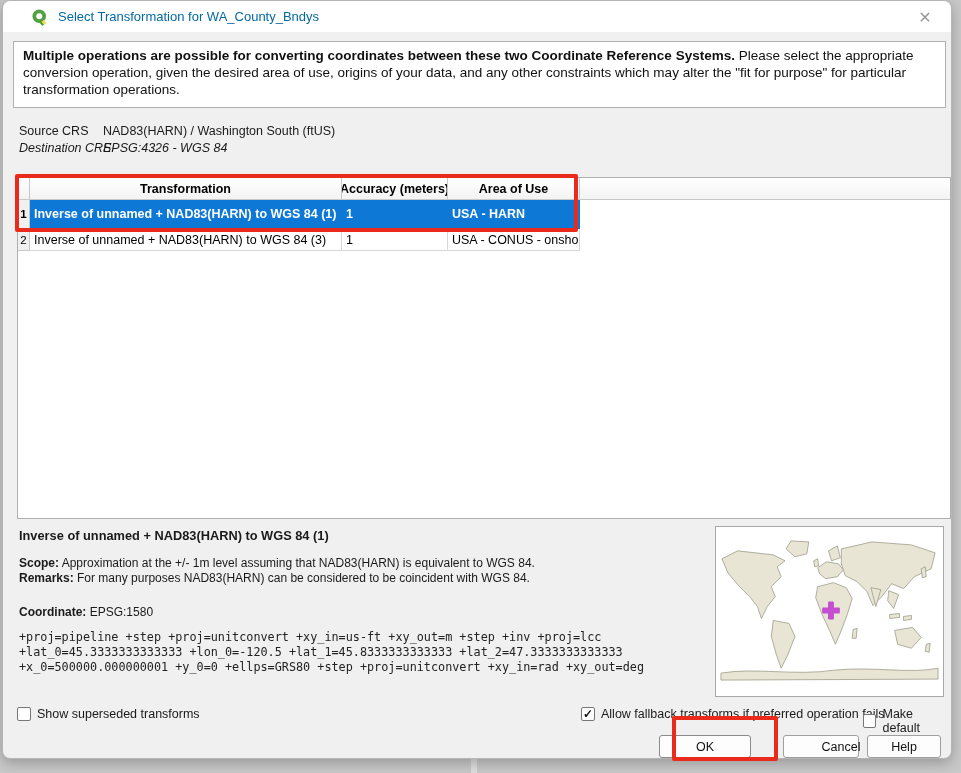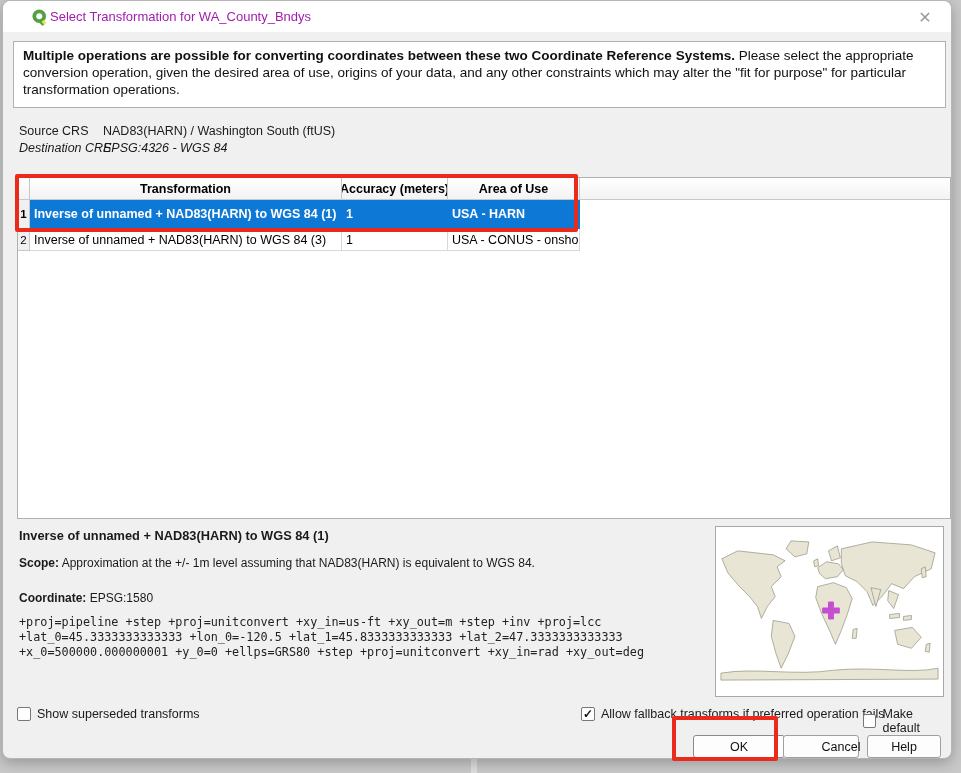--- a/index.html
+++ b/index.html
@@ -9,21 +9,21 @@
   .screen { position:absolute; inset:0; width:961px; height:773px; background:#c9c9c9; }
   .bg-divider { position:absolute; left:471px; top:757px; width:6px; height:16px; background:#dedede; }
 
   .dialog { position:absolute; left:2px; top:0; width:950px; height:759px;
             background:#f0f0f0; border:1px solid #b5b5b5; border-radius:8px;
             box-shadow:0 4px 14px rgba(0,0,0,.25); }
 
   .titlebar { position:absolute; left:0; top:0; right:0; height:31px; background:#ffffff;
               border-radius:8px 8px 0 0; display:flex; align-items:center; }
   .qgis-icon { width:18px; height:18px; margin-left:28px; flex:0 0 auto; }
-  .title-text { margin-left:1px; font-size:13px; color:#a21caf; }
+  .title-text { margin-left:9px; font-size:13px; color:#0369a1; }
   .close-btn { position:absolute; right:14px; top:4px; width:24px; height:24px; display:flex;
                align-items:center; justify-content:center; font-size:16px; color:#9a9a9a; cursor:pointer; }
 
   .intro-box { position:absolute; left:10px; top:40px; width:933px; height:67px; background:#ffffff;
                border:1px solid #b0b0b0; padding:5px 9px; font-size:13.5px; line-height:17px; color:#111; }
   .intro-box b { font-weight:bold; }
 
   .crs-row { position:absolute; left:16px; font-size:12.5px; color:#1a1a1a; }
   .crs-label { display:inline-block; }
   .crs-value { position:absolute; left:84px; white-space:nowrap; }
@@ -80,21 +80,21 @@
   .chk { width:14px; height:14px; background:#ffffff; border:1px solid #777777; border-radius:2px;
          margin-right:6px; display:flex; align-items:center; justify-content:center;
          font-size:12px; font-weight:bold; color:#111; line-height:1; }
   #chk-superseded { left:14px; top:706px; }
   #chk-fallback   { left:578px; top:706px; }
   #chk-default    { left:860px; top:706px; }
 
   .btn { position:absolute; top:734px; height:23px; background:#fdfdfd; border:1px solid #9f9f9f;
          border-radius:3px; font-size:12.5px; color:#111; display:flex; align-items:center;
          justify-content:center; cursor:pointer; font-family:"Liberation Sans",sans-serif; }
-  #btn-ok     { left:690px; width:92px; border-color:#8a8a8a; }
+  #btn-ok     { left:656px; width:92px; border-color:#8a8a8a; }
   #btn-cancel { left:780px; width:76px;padding-left:40px; }
   #btn-help   { left:864px; width:74px; }
 </style>
 </head>
 <body>
 
 <div class="screen">
   <div class="bg-divider"></div>
 
   <div class="dialog">
@@ -142,20 +142,21 @@
         <div class="rownum">2</div>
         <div class="cell c-xf">Inverse of unnamed + NAD83(HARN) to WGS 84 (3)</div>
         <div class="cell c-acc">1</div>
         <div class="cell c-area">USA - CONUS - onshore</div>
       </div>
     </div>
 
     <div class="details">
       <div class="d-title">Inverse of unnamed + NAD83(HARN) to WGS 84 (1)</div>
       <div class="d-line"><b>Scope:</b><span> Approximation at the +/- 1m level assuming that NAD83(HARN) is equivalent to WGS 84.</span></div>
+      <div class="d-line"><b>Remarks:</b><span> For many purposes NAD83(HARN) can be considered to be coincident with WGS 84.</span></div>
       <div class="d-gap"></div>
       <div class="d-gap"></div>
       <div class="d-line"><b>Coordinate:</b><span> EPSG:1580</span></div>
       <div class="proj">+proj=pipeline +step +proj=unitconvert +xy_in=us-ft +xy_out=m +step +inv +proj=lcc
 +lat_0=45.3333333333333 +lon_0=-120.5 +lat_1=45.8333333333333 +lat_2=47.3333333333333
 +x_0=500000.000000001 +y_0=0 +ellps=GRS80 +step +proj=unitconvert +xy_in=rad +xy_out=deg</div>
     </div>
 
     <div class="map-box">
       <svg viewBox="0 0 230 170" preserveAspectRatio="none">

